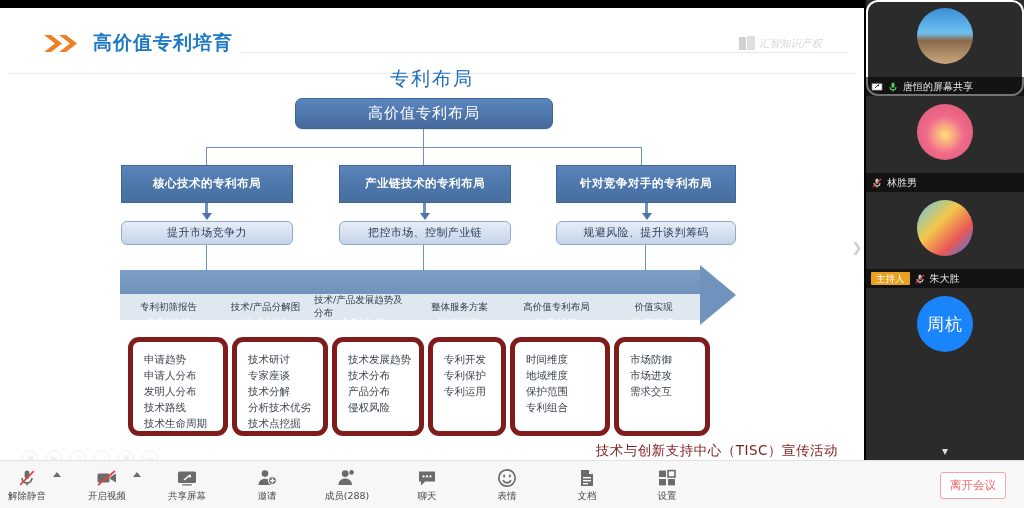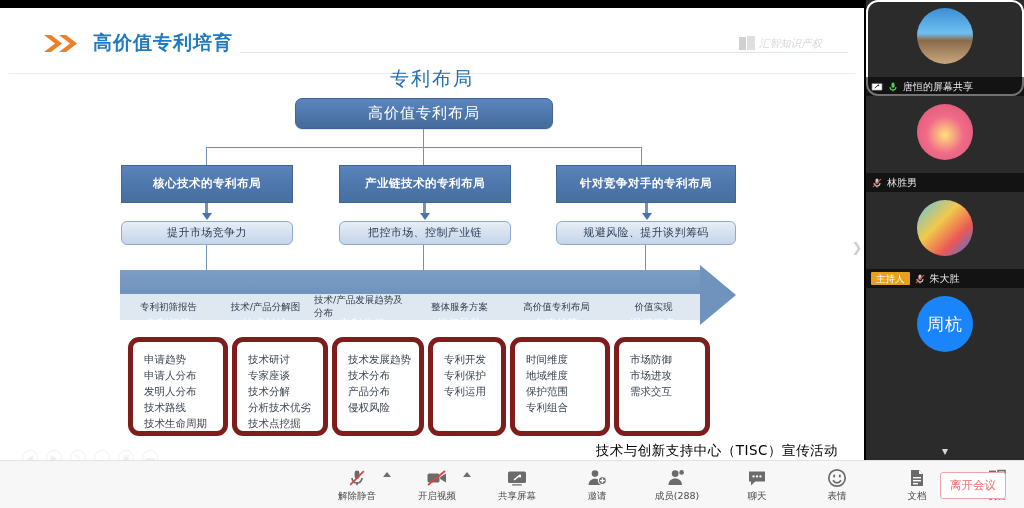--- a/index.html
+++ b/index.html
@@ -96,21 +96,21 @@
     font-family:"DejaVu Sans","Liberation Sans",sans-serif;
   }
   #band .row2 span {
     flex:1; color:#31404f; font-size:9.5px;
     display:flex; align-items:center; justify-content:center;
     font-family:"DejaVu Sans","Liberation Sans",sans-serif;
   }
 
   .slide-footer {
     position:absolute; right:18px; top:432px;
-    font-size:13.5px; color:#000000; letter-spacing:.5px;
+    font-size:13.5px; color:#7f1d1d; letter-spacing:.5px;
     font-family:"DejaVu Sans","Liberation Sans",sans-serif;
   }
 
   
   #ppt-ctl { position:absolute; left:14px; top:440px; display:flex; gap:8px; opacity:.07; }
   #ppt-ctl .cb {
     width:16px; height:16px; border-radius:50%; border:1.4px solid #333;
     display:flex; align-items:center; justify-content:center;
     font-size:9px; color:#333;
   }
@@ -151,21 +151,21 @@
     bottom:2px; color:#d8d8d8; font-size:12px;
   }
 
   
   #toolbar {
     position:absolute; left:0; bottom:0; width:1024px; height:48px;
     background:#f7f7f7; border-top:1px solid #e2e2e2;
   }
   #tb-center {
     position:absolute; left:0; top:0; width:1024px; height:48px;
-    display:flex; align-items:center; justify-content:flex-end; gap:26px;
+    display:flex; align-items:center; justify-content:flex-start; gap:26px;
   }
   .tbi {
     position:relative; width:54px; display:flex; flex-direction:column;
     align-items:center; justify-content:center; gap:2px; cursor:pointer;
   }
   .tbi .gl { height:20px; display:flex; align-items:center; justify-content:center; }
   .tbi .lb {
     font-size:9.5px; color:#4b4b4b; white-space:nowrap;
     font-family:"DejaVu Sans","Liberation Sans",sans-serif;
   }

